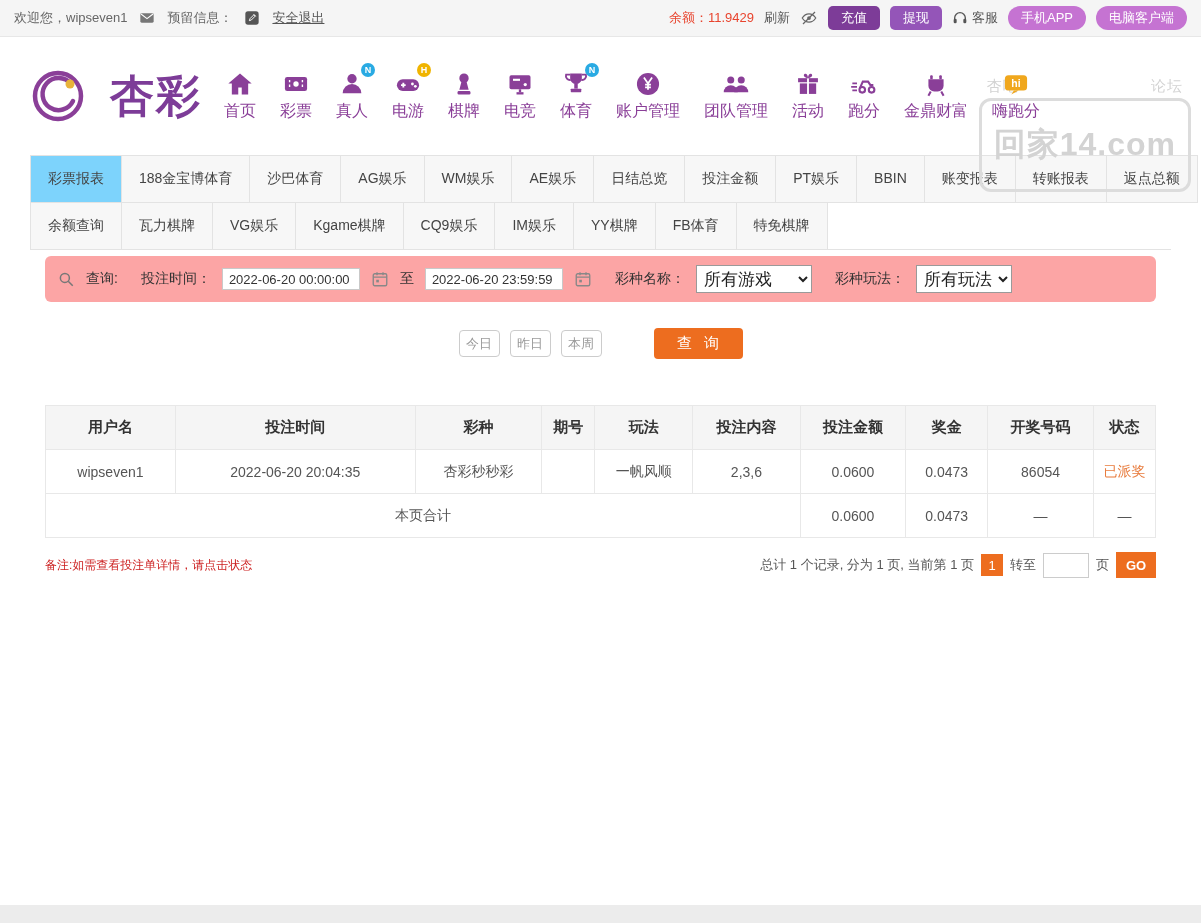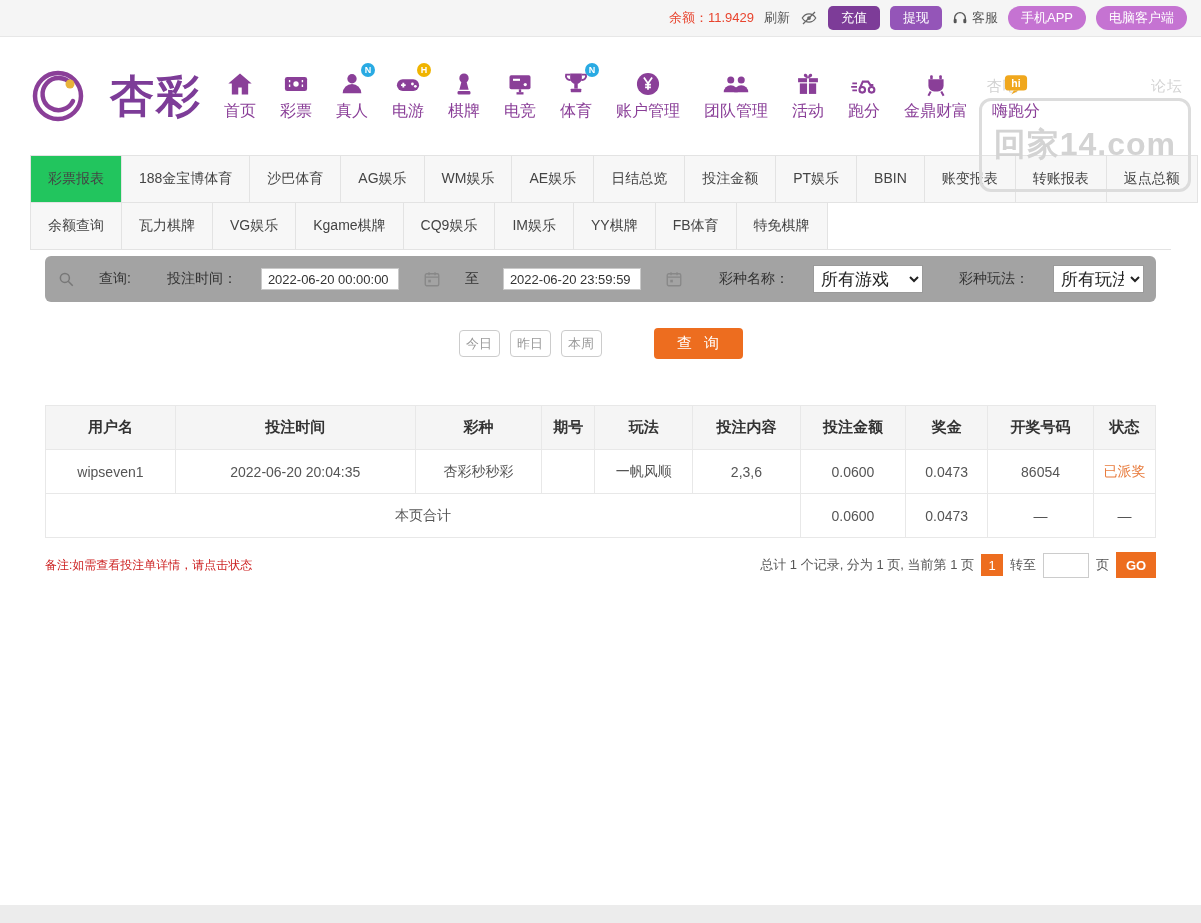--- a/index.html
+++ b/index.html
@@ -41,30 +41,30 @@
   .nav-badge{position:absolute;top:-7px;right:-9px;width:14px;height:14px;border-radius:50%;color:#fff;font-size:9px;font-weight:bold;display:flex;align-items:center;justify-content:center;}
   .watermark{position:absolute;right:10px;top:40px;text-align:center;color:#d3d3d3;pointer-events:none;z-index:1;}
   .wm-top{display:flex;justify-content:space-between;font-size:15px;padding:0 8px;margin-bottom:2px;letter-spacing:1px;}
   .wm-main{font-size:32px;font-weight:bold;border:3px solid #dcdcdc;border-radius:12px;padding:22px 12px;letter-spacing:1px;text-align:center;}
 
   
   .tabs{padding:0 30px;background:#fff;}
   .tabs-row{display:flex;}
   .tabs-row + .tabs-row{margin-top:-1px;}
   .tab{padding:14px 17px;font-size:14px;color:#444;background:#f7f7f7;border:1px solid #e3e3e3;margin-right:-1px;cursor:pointer;white-space:nowrap;}
-  .tab.active{background:#22c55e;}
+  .tab.active{background:#7dd3fc;}
   .tab-filler{flex:1;border-bottom:1px solid #e3e3e3;}
 
   
   .subtabs{display:flex;align-items:center;gap:36px;padding:20px 37px 22px;}
   .subtab{font-size:15px;color:#333;cursor:pointer;padding:9px 0;}
   .subtab.active{background:var(--subtab);color:#fff;padding:9px 17px;}
 
   
-  .filter{margin:6px 45px 0;background:#a3a3a3;border-radius:6px;padding:9px 12px;display:flex;align-items:center;gap:24px;font-size:14px;color:#333;height:46px;}
+  .filter{margin:6px 45px 0;background:#fca5a5;border-radius:6px;padding:9px 12px;display:flex;align-items:center;gap:11px;font-size:14px;color:#333;height:46px;}
   .flabel{white-space:nowrap;}
   .gap-left{margin-left:12px;}
   .filter input[type=text]{width:138px;height:22px;border:1px solid #c9c9c9;padding:0 6px;font-size:13px;color:#333;background:#fff;font-family:inherit;}
   .filter select{height:28px;min-width:88px;border:1px solid #9a9a9a;font-size:17px;padding:0 3px;background:#fff;color:#222;font-family:inherit;}
   .sel-wide{width:116px;}
   .cal{cursor:pointer;}
 
   
   .quick-row{display:flex;justify-content:center;align-items:center;gap:10px;margin-top:26px;}
   .quick-btns{display:flex;gap:10px;}
@@ -86,20 +86,37 @@
   .page-num{width:22px;height:22px;background:var(--orange);color:#fff;display:flex;align-items:center;justify-content:center;font-size:13px;cursor:pointer;}
   .goto-input{width:46px;height:25px;border:1px solid #ccc;font-size:13px;padding:0 4px;font-family:inherit;}
   .go-btn{width:40px;height:26px;background:var(--orange);color:#fff;border:none;font-size:13px;font-weight:bold;cursor:pointer;font-family:inherit;}
 </style>
 </head>
 <body>
 
 <div class="page">
 
   <div class="topbar">
+    <div class="topbar-left">
+      <span>欢迎您，wipseven1</span>
+      <span class="icon16">
+          <svg viewBox="0 0 24 24">
+            <rect x="2" y="5" width="20" height="14" rx="2" fill="#777"></rect>
+            <path d="M3 6l9 7 9-7" stroke="#fff" stroke-width="1.6" fill="none"></path>
+          </svg>
+        </span>
+      <span>预留信息：</span>
+      <span class="icon16">
+          <svg viewBox="0 0 24 24">
+            <rect x="2" y="2" width="20" height="20" rx="4" fill="#555"></rect>
+            <path d="M8 16l1-3 6-6 2 2-6 6zM14.5 6.5L17.5 9.5" stroke="#fff" stroke-width="1.4" fill="none"></path>
+          </svg>
+        </span>
+      <a class="logout">安全退出</a>
+    </div>
     <div class="topbar-right">
       <span class="balance"><span>余额：</span><span>11.9429</span></span>
       <span class="refresh">刷新</span>
       <span class="icon18">
           <svg viewBox="0 0 24 24">
             <path d="M3 12s3.5-5.5 9-5.5S21 12 21 12s-3.5 5.5-9 5.5S3 12 3 12z" fill="none" stroke="#666" stroke-width="1.6"></path>
             <circle cx="12" cy="12" r="2.5" fill="#666"></circle>
             <path d="M4 20L20 4" stroke="#666" stroke-width="1.6"></path>
           </svg>
         </span>

